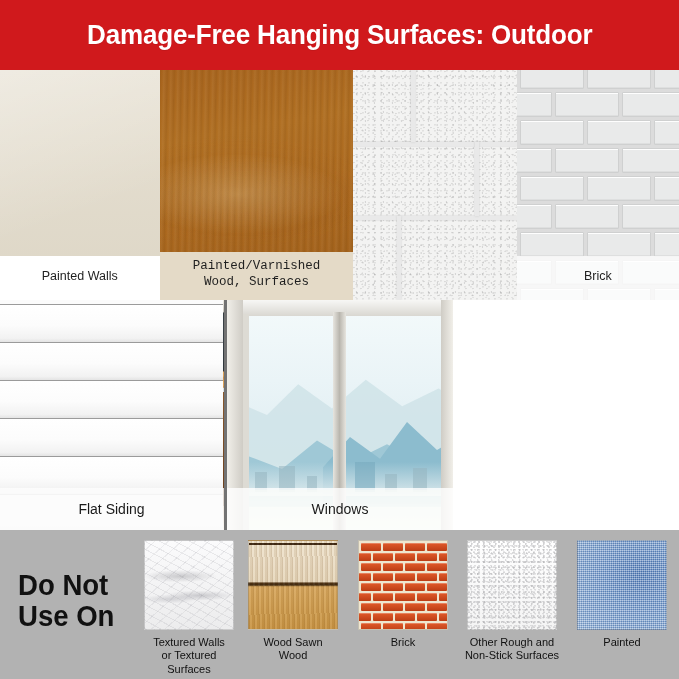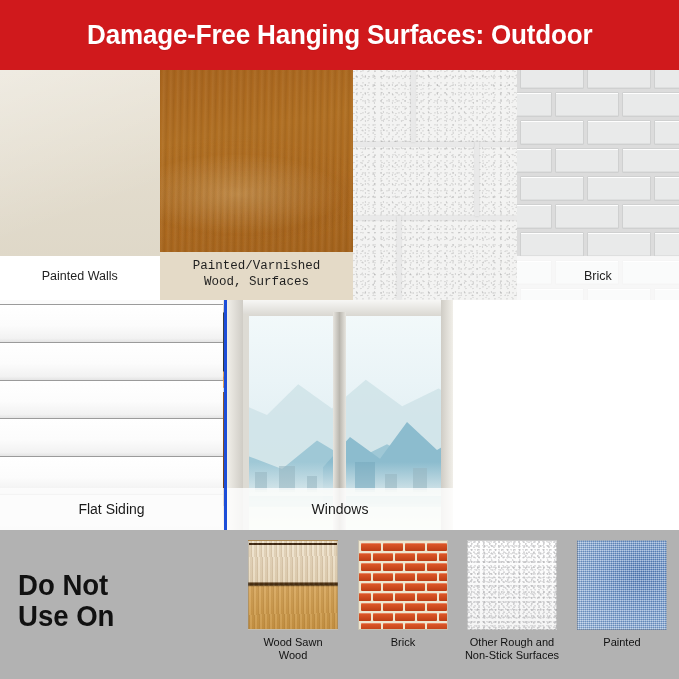--- a/index.html
+++ b/index.html
@@ -88,21 +88,21 @@
   }
   .r1label.white { background:#ffffff; }
   .r1label.tan   { background:#e4dac7; }
   .r1label.glass { background:rgba(255,255,255,0.78); }
   .r1label.tall  { min-height:48px; }
 
   
   .row2 { position:absolute; left:0; top:300px; width:679px; height:230px; display:flex; background:#fff; }
   .r2cell { position:relative; height:230px; overflow:hidden; }
   .r2cell.soffits { width:224px; }
-  .r2cell.windows { width:232px; border-left:3px solid #1d4ed8; border-right:3px solid #fff; }
+  .r2cell.windows { width:232px; border-left:3px solid #737373; border-right:3px solid #fff; }
   .r2cell.siding  { width:223px; }
 
   
   .soffit-sky { position:absolute; inset:0;
     background:linear-gradient(#c9cfd1, #dde2e3 40%, #9aa2a3 100%); }
   .soffit-roof { position:absolute; left:-30px; top:-50px; width:330px; height:150px;
     background:repeating-linear-gradient(115deg,#2b3236 0px,#3a4146 6px,#20262a 12px);
     transform:rotate(-21deg); }
   .soffit-gutter { position:absolute; left:-40px; top:8px; width:330px; height:17px;
     background:linear-gradient(#fdfbf6,#ddd9d0); transform:rotate(-21deg); }
@@ -352,20 +352,27 @@
     </div>
 
   </div>
 
   <div class="dnu">
     <div class="dnu-title">
       <div>Do Not</div>
       <div>Use On</div>
     </div>
 
+    <div class="dnu-item" style="left:141px">
+      <div class="dnu-sw sw-textured"></div>
+      <div class="dnu-cap">
+        <div>Textured Walls</div>
+        <div>or Textured Surfaces</div>
+      </div>
+    </div>
 
     <div class="dnu-item" style="left:245px">
       <div class="dnu-sw sw-roughwood">
         <div class="rw-topline"></div>
       </div>
       <div class="dnu-cap">
         <div>Wood Sawn</div>
         <div>Wood</div>
       </div>
     </div>

